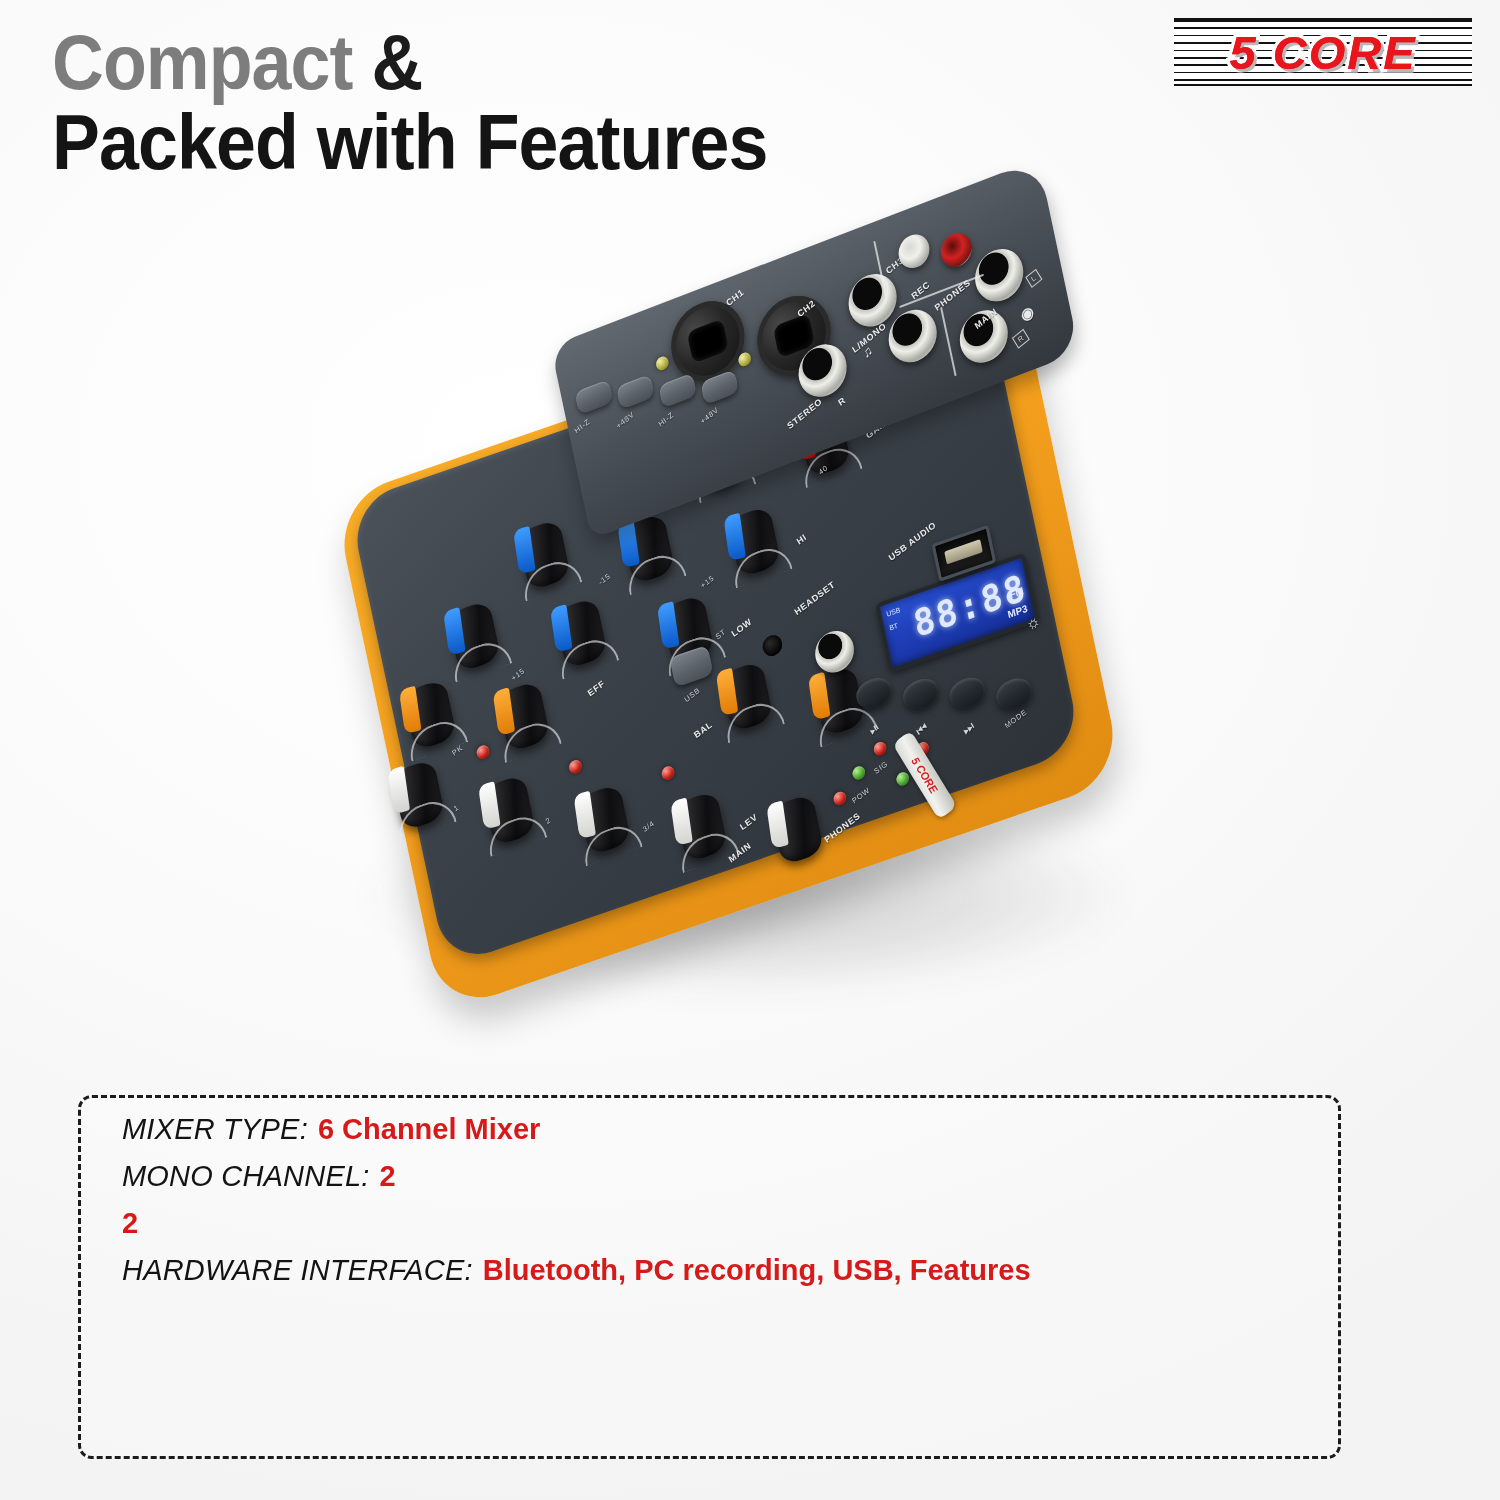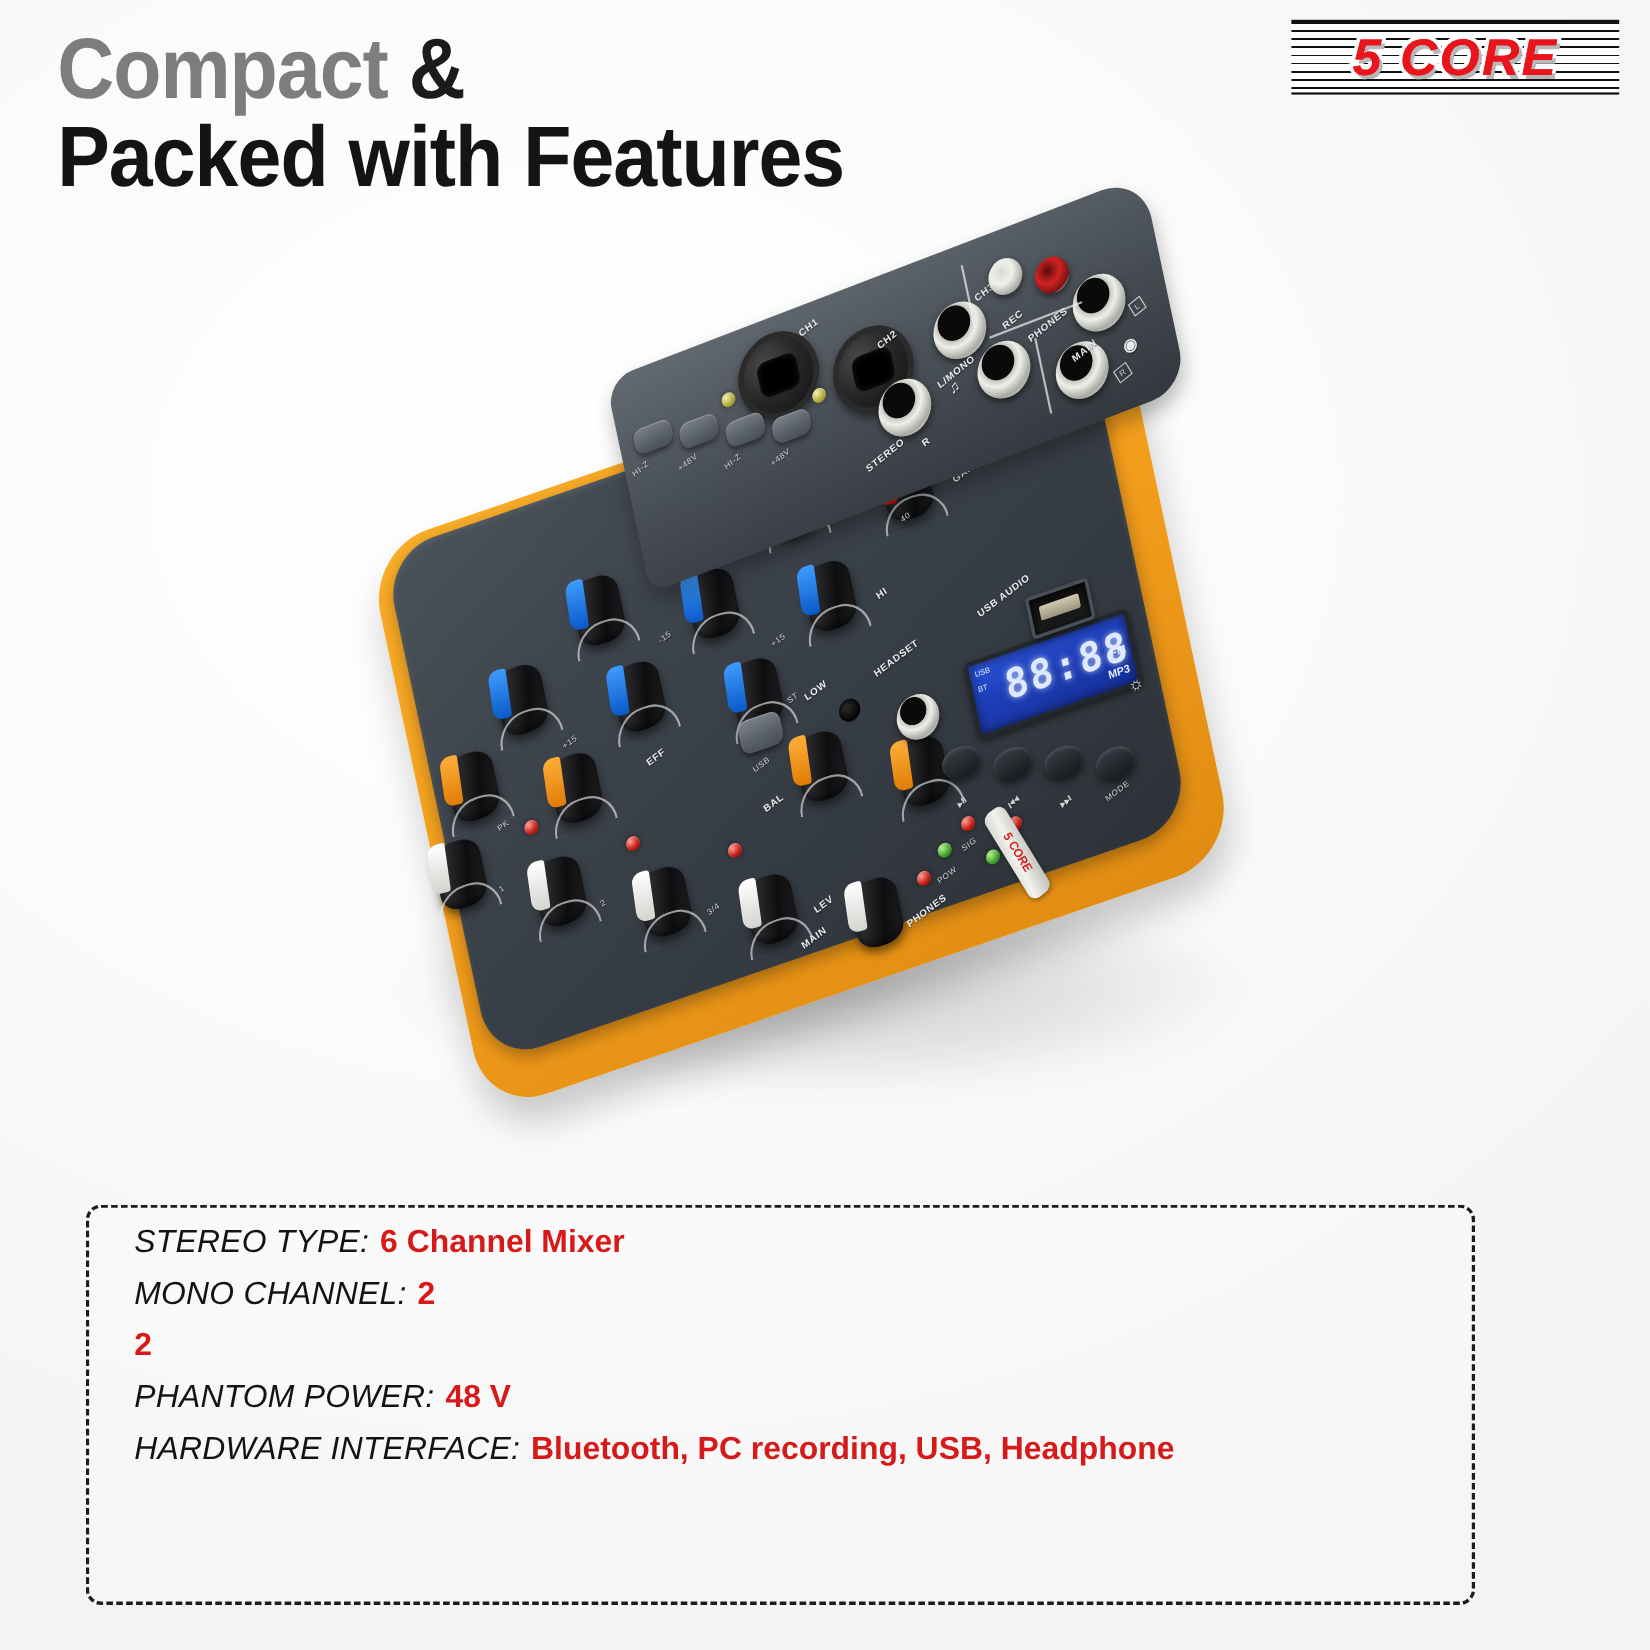--- a/index.html
+++ b/index.html
@@ -453,33 +453,29 @@
 
       <div class="divline" style="left:340px;top:18px;width:2px;height:56px;"></div>
       <div class="divline" style="left:352px;top:88px;width:90px;"></div>
       <div class="divline" style="left:392px;top:104px;width:2px;height:70px;"></div>
     </div>
   </div>
 
   <div id="specBox"></div>
   <div id="specList">
       <div class="srow">
-        <span class="skey">STEREO TYPE:</span>
+        <span class="skey">MIXER TYPE:</span>
         <span class="sval">6 Channel Mixer</span>
       </div>
       <div class="srow">
         <span class="skey">MONO CHANNEL:</span>
         <span class="sval">2</span>
       </div>
       <div class="srow">
         <span class="sval">2</span>
       </div>
       <div class="srow">
-        <span class="skey">PHANTOM POWER:</span>
-        <span class="sval">48 V</span>
-      </div>
-      <div class="srow">
         <span class="skey">HARDWARE INTERFACE:</span>
-        <span class="sval">Bluetooth, PC recording, USB, Headphone</span>
+        <span class="sval">Bluetooth, PC recording, USB, Features</span>
       </div>
     </div>
 
 </div>
 
 </body></html>

